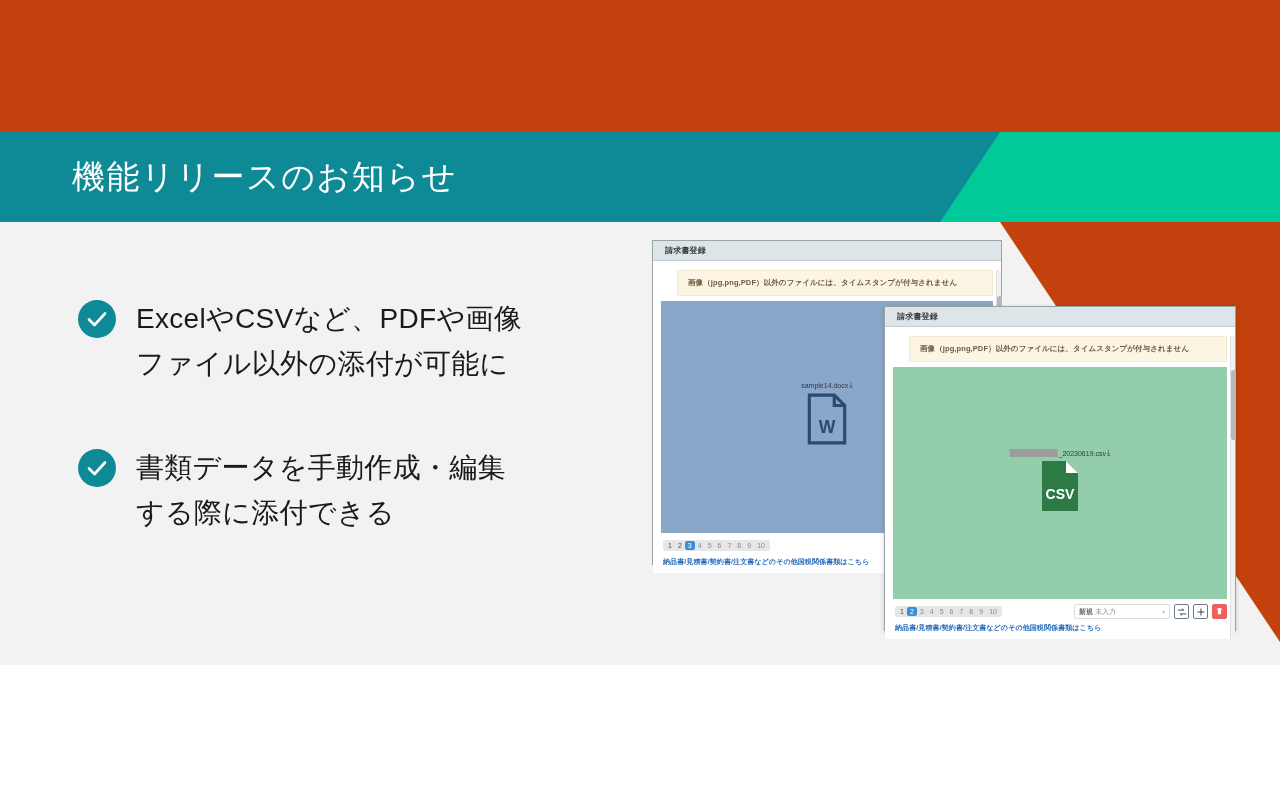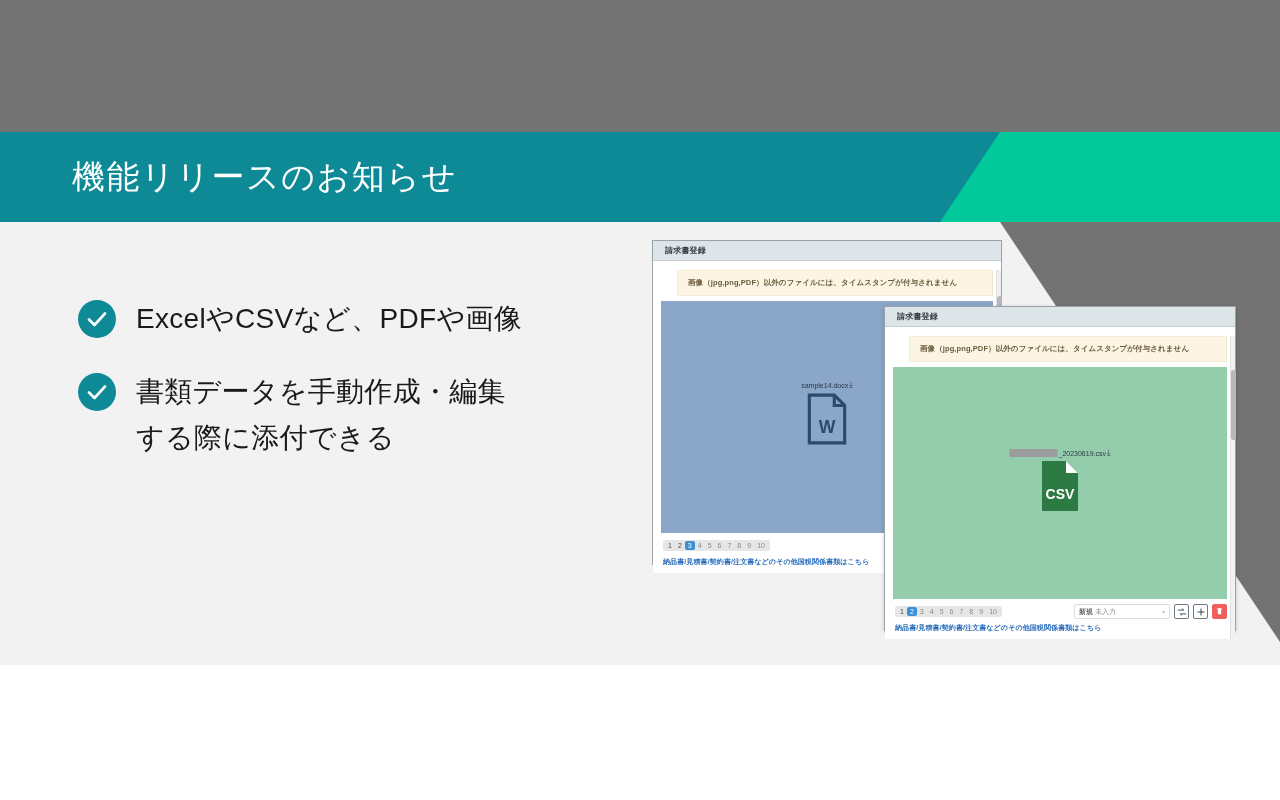--- a/index.html
+++ b/index.html
@@ -2,39 +2,39 @@
 <html><head>
 <meta charset="utf-8">
 <style>
   * { box-sizing: border-box; margin: 0; padding: 0; }
   html, body {
     width: 1280px; height: 800px;
     background: #ffffff;
     font-family: "Liberation Sans", "DejaVu Sans", sans-serif;
     overflow: hidden;
   }
-  #stage { position: relative; width: 1280px; height: 652px; background:#737373; }
+  #stage { position: relative; width: 1280px; height: 652px; background:#c2410c; }
 
   
   .banner { position:absolute; left:0; top:132px; width:1280px; height:90px; overflow:hidden; }
   .banner-green { position:absolute; inset:0; background:#02c999; }
   .banner-teal  { position:absolute; left:0; top:0; width:1060px; height:90px;
                   background:#0d8a96;
                   clip-path: polygon(0 0, 1000px 0, 940px 100%, 0 100%); }
   .banner-title { position:absolute; left:72px; top:50%; transform:translateY(-50%);
                   color:#ffffff; font-size:33px; letter-spacing:1.5px; white-space:nowrap; }
 
   
   .content-bg { position:absolute; left:0; top:222px; width:1280px; height:443px;
                 background:#f2f2f2;
                 clip-path: polygon(0 0, 1000px 0, 1280px 420px, 1280px 100%, 0 100%); }
 
   
   .bullets { position:absolute; left:78px; top:296px; width:540px; }
-  .bullet { display:flex; align-items:flex-start; margin-bottom:28px; }
+  .bullet { display:flex; align-items:flex-start; margin-bottom:58px; }
   .bullet:last-child { margin-bottom:16px; }
   .check { flex:0 0 auto; width:38px; height:38px; border-radius:50%;
            background:#0d8a96; margin-right:20px; margin-top:4px;
            display:flex; align-items:center; justify-content:center; }
   .check svg { width:24px; height:24px; display:block; }
   .bullet-text { font-size:28px; line-height:1.62; color:#1a1a1a; letter-spacing:0.3px; }
 
   
   .win { position:absolute; background:#ffffff; border:1px solid #9aa3a8; }
   .win .titlebar { height:20px; background:#dde5e9; border-bottom:1px solid #c3ced3;
@@ -102,21 +102,21 @@
 
   <div class="content-bg"></div>
 
   <div class="bullets">
     <div class="bullet">
       <span class="check">
         <svg viewBox="0 0 24 24" fill="none" stroke="#ffffff" stroke-width="2.6" stroke-linecap="round" stroke-linejoin="round">
             <path d="M4 12.5 L9.5 18 L20 6.5"></path>
           </svg>
       </span>
-      <span class="bullet-text"><span>ExcelやCSVなど、PDFや画像</span><br></span>
+      <span class="bullet-text"><span>ExcelやCSVなど、PDFや画像</span><br><span>ファイル以外の添付が可能に</span></span>
     </div>
     <div class="bullet">
       <span class="check">
         <svg viewBox="0 0 24 24" fill="none" stroke="#ffffff" stroke-width="2.6" stroke-linecap="round" stroke-linejoin="round">
             <path d="M4 12.5 L9.5 18 L20 6.5"></path>
           </svg>
       </span>
       <span class="bullet-text"><span>書類データを手動作成・編集</span><br><span>する際に添付できる</span></span>
     </div>
   </div>

